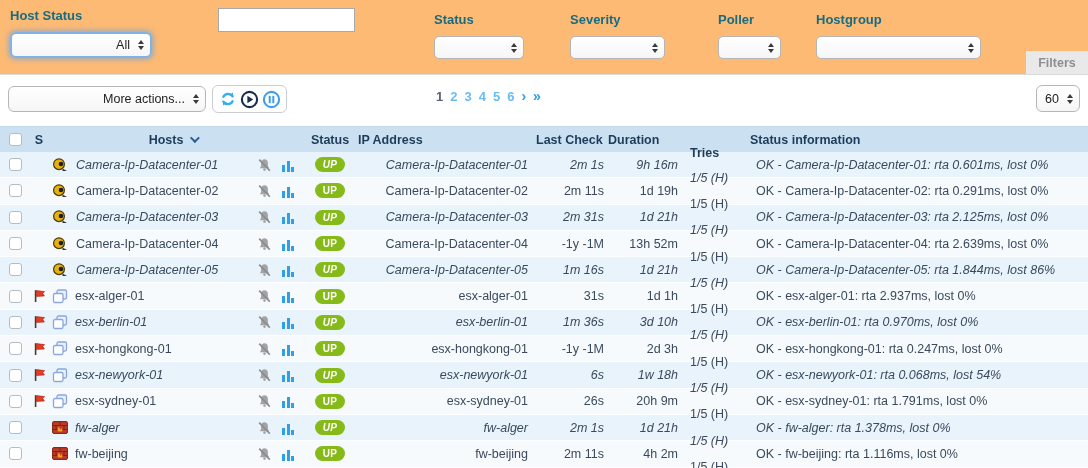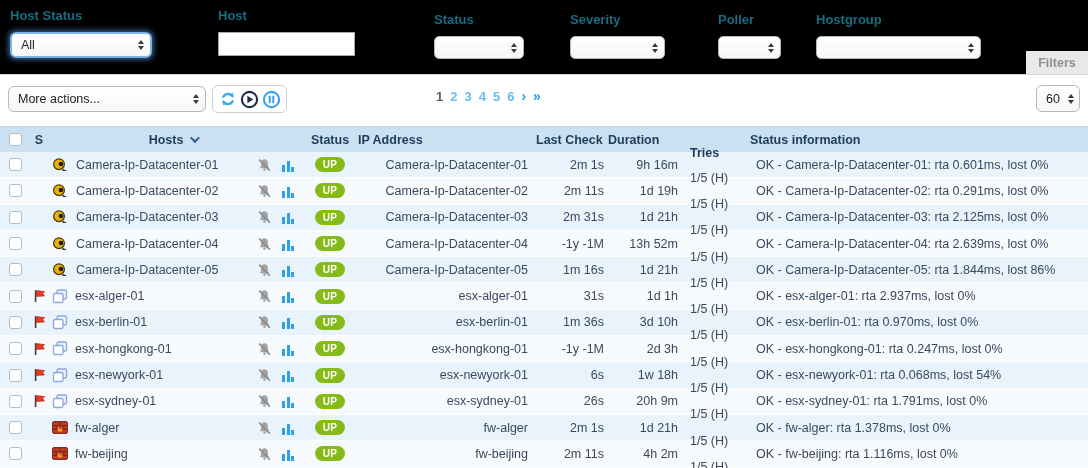--- a/index.html
+++ b/index.html
@@ -1,24 +1,24 @@
 <!DOCTYPE html>
 <html><head>
 <meta charset="utf-8">
 <style>
   * { margin:0; padding:0; box-sizing:border-box; }
   html,body { width:1088px; height:468px; background:#fff; overflow:hidden;
     font-family:"Liberation Sans","DejaVu Sans",sans-serif; }
 
   
   .filter-section { position:absolute; left:0; top:0; width:1088px; height:75px;
-    background:#000000; border-bottom:1px solid #d9d9d9; }
+    background:#fdba74; border-bottom:1px solid #d9d9d9; }
   .filter-group { position:absolute; }
   .filter-label { font-size:13px; font-weight:bold; color:#176c81; display:block; margin-bottom:9px; }
-  .sel { display:flex; align-items:center; justify-content:space-between;
+  .sel { display:flex; align-items:center; justify-content:flex-end;
     background:linear-gradient(#ffffff,#f6f6f6); border:1px solid #b6b6b6; border-radius:5px;
     height:23px; padding:0 6px 0 9px; font-size:12.5px; color:#222; cursor:pointer; }
   .sel.focused { border:2px solid #7eb3e8; border-radius:6px; height:26px;
     box-shadow:0 0 5px 2px rgba(96,160,230,.55); }
   .stepper { display:flex; flex-direction:column; align-items:center; gap:2px; margin-left:8px; }
   .tri-up { width:0; height:0; border-left:3.5px solid transparent; border-right:3.5px solid transparent; border-bottom:4.5px solid #3a3a3a; }
   .tri-down { width:0; height:0; border-left:3.5px solid transparent; border-right:3.5px solid transparent; border-top:4.5px solid #3a3a3a; }
   .text-input { border:1px solid #a9a9a9; background:#fff; height:24px; width:137px;
     font-size:12.5px; padding:0 5px; font-family:inherit; }
   .filters-tab { position:absolute; right:0; top:51px; width:62px; height:23px; background:#e9e9e9;
@@ -34,21 +34,21 @@
     font-size:13px; font-weight:bold; }
   .page-num { color:#67bdf3; cursor:pointer; }
   .page-num.current { color:#5a6370; cursor:default; }
   .page-arrow { color:#2a9fe0; cursor:pointer; font-size:14px; }
   .pagesize { position:absolute; right:8px; top:9px; width:44px; height:27px; border-radius:6px; }
 
   
   .table { position:absolute; left:0; top:126px; width:1088px; }
   .tr { display:flex; align-items:center; height:26.3px; font-size:12.5px; color:#3a4a5c; }
   .thead { height:26px; background:#cbe1f1; border-top:1px solid #c2d6e6; font-weight:bold; color:#1e3c5a; font-size:12.5px; }
-  .tr.odd  { background:#e9f3fb; border-bottom:1px solid #fdfeff; }
+  .tr.odd  { background:#e9f3fb; border-bottom:1px solid #fdfeff;font-style:italic; }
   .tr.even { background:#f6fafd; border-bottom:1px solid #fdfeff; }
   .c-check { width:30px; display:flex; justify-content:center; }
   .c-sev   { width:18px; display:flex; justify-content:center; }
   .c-host  { width:254px; display:flex; align-items:center; padding:0 8px 0 4px; }
   .c-status{ width:56px; display:flex; justify-content:center; }
   .c-ip    { width:178px; text-align:right; padding-right:8px; }
   .c-last  { width:72px; text-align:right; padding-right:4px; }
   .c-dur   { width:74px; text-align:right; padding-right:4px; }
   .c-tries { width:68px; padding-left:8px;margin-top:26px; }
   .c-info  { flex:1; padding-left:6px; }
@@ -78,21 +78,20 @@
     <div class="sel focused" style="width:142px;">
       <span>All</span>
       <span class="stepper">
           <i class="tri-up"></i>
           <i class="tri-down"></i>
         </span>
     </div>
   </div>
 
   <div class="filter-group" style="left:218px; top:8px;">
-    <span class="filter-label">Host</span>
     <input class="text-input" type="text" value="" style="">
   </div>
 
   <div class="filter-group" style="left:434px; top:12px;">
     <span class="filter-label">Status</span>
     <div class="sel" style="width:90px;">
       <span></span>
       <span class="stepper">
           <i class="tri-up"></i>
           <i class="tri-down"></i>

